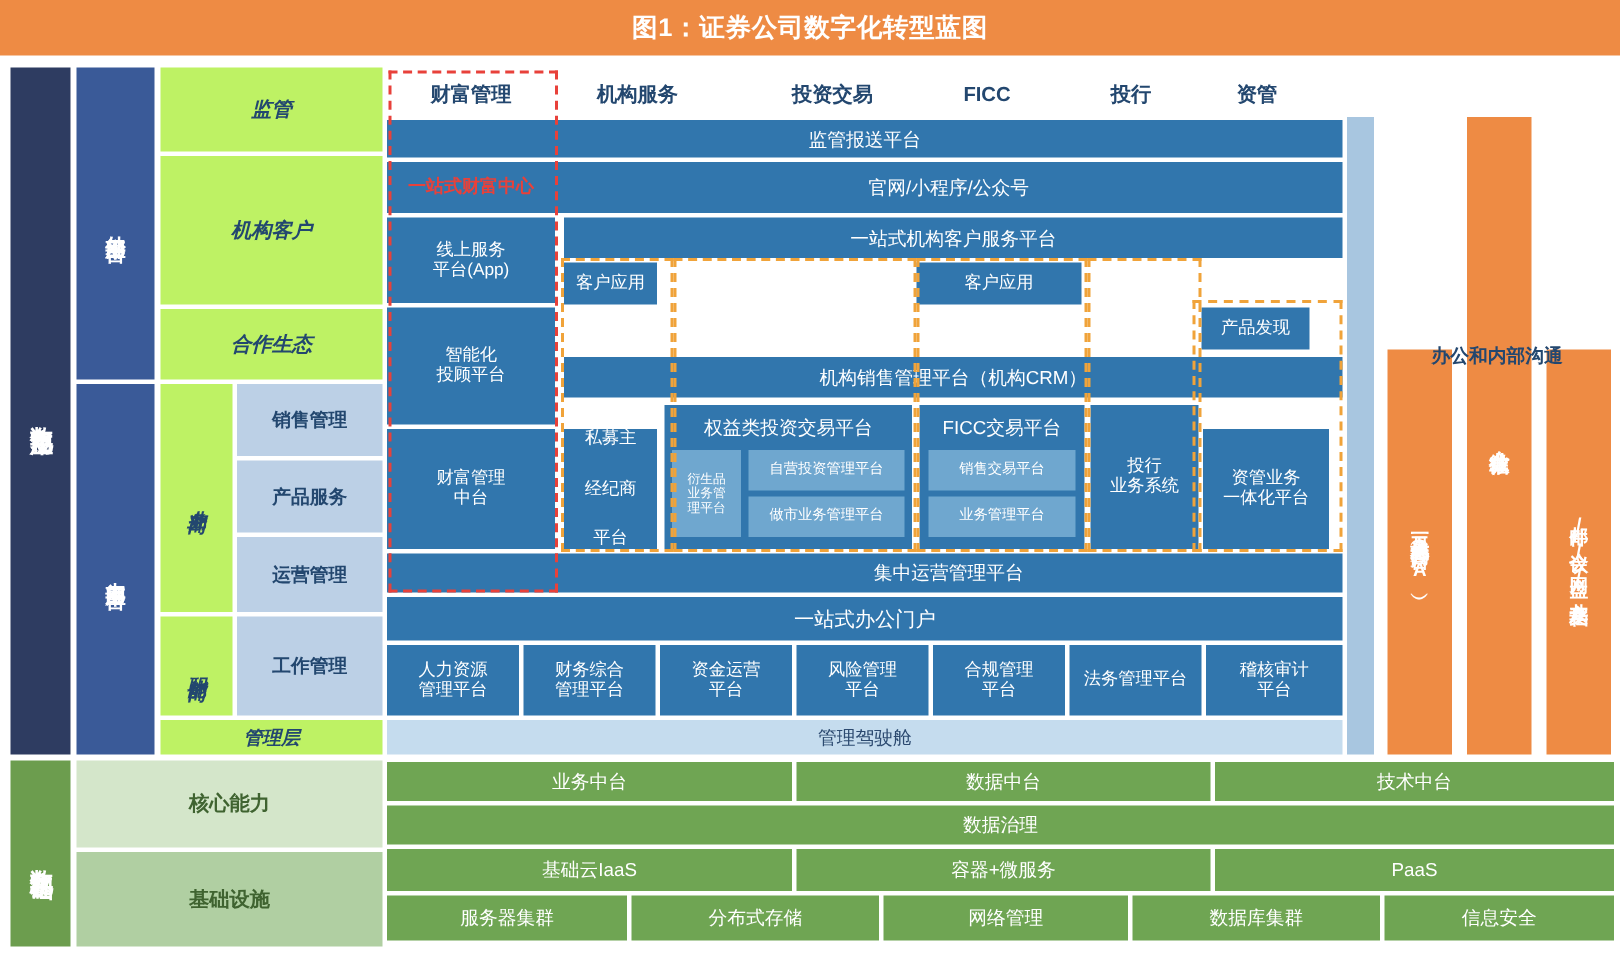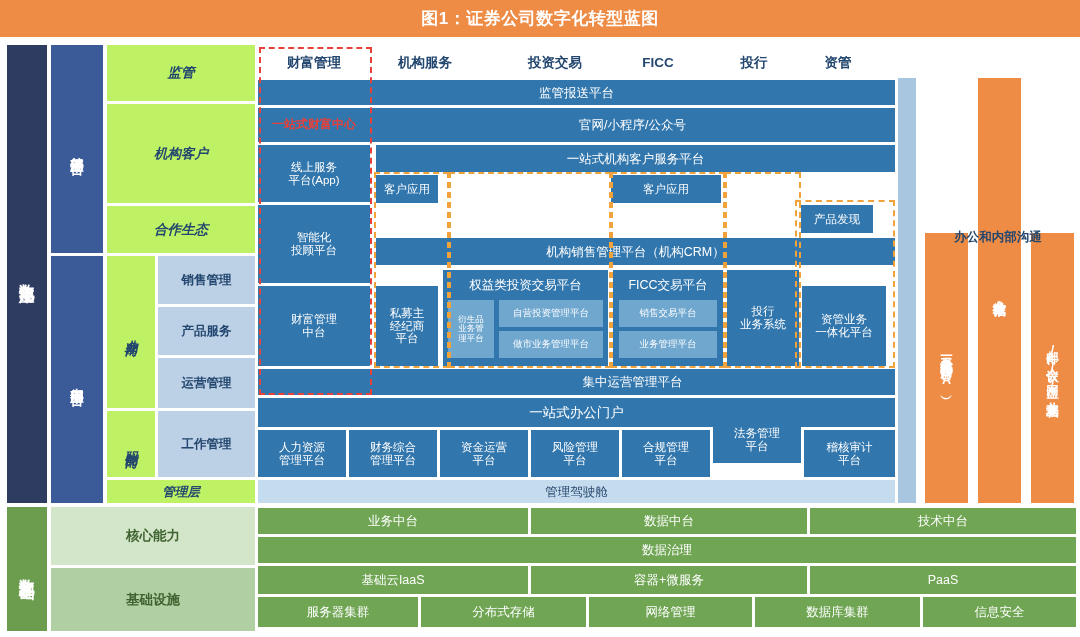--- a/index.html
+++ b/index.html
@@ -152,21 +152,21 @@
   </div>
   <div class="abs ctr steel f11" style="left:258px;top:286px;width:112px;height:80px;flex-direction:column;">
     <span>财富管理</span>
     <span>中台</span>
   </div>
 
   <div class="abs ctr steel f11" style="left:376px;top:175px;width:62px;height:28px;">客户应用</div>
   <div class="abs ctr steel f11" style="left:611px;top:175px;width:110px;height:28px;">客户应用</div>
   <div class="abs ctr steel f11" style="left:801px;top:205px;width:72px;height:28px;">产品发现</div>
 
-  <div class="abs ctr steel f11" style="left:376px;top:286px;width:62px;height:80px;flex-direction:column;">
+  <div class="abs ctr steel f11" style="left:376px;top:286px;width:62px;height:80px;flex-direction:column;justify-content:space-between;">
     <span>私募主</span>
     <span>经纪商</span>
     <span>平台</span>
   </div>
 
   <div class="abs steel" style="left:443px;top:270px;width:165px;height:96px;">
     <div class="ctr f12" style="height:30px;">权益类投资交易平台</div>
     <div style="position:relative;height:62px;">
       <div class="abs ctr palesteel f8" style="left:5px;top:0px;width:46px;height:58px;flex-direction:column;">
         <span>衍生品</span>
@@ -209,21 +209,21 @@
     <span>平台</span>
   </div>
   <div class="abs ctr steel f11" style="left:531px;top:430px;width:88px;height:47px;flex-direction:column;">
     <span>风险管理</span>
     <span>平台</span>
   </div>
   <div class="abs ctr steel f11" style="left:622px;top:430px;width:88px;height:47px;flex-direction:column;">
     <span>合规管理</span>
     <span>平台</span>
   </div>
-  <div class="abs ctr steel f11" style="left:713px;top:416px;width:88px;height:47px;flex-direction:column;">
+  <div class="abs ctr steel f11" style="left:713px;top:430px;width:88px;height:47px;flex-direction:row;">
     <span>法务管理</span>
     <span>平台</span>
   </div>
   <div class="abs ctr steel f11" style="left:804px;top:430px;width:91px;height:47px;flex-direction:column;">
     <span>稽核审计</span>
     <span>平台</span>
   </div>
 
   <div class="abs dash-red" style="left:259px;top:47px;width:113px;height:348px;"></div>
 

